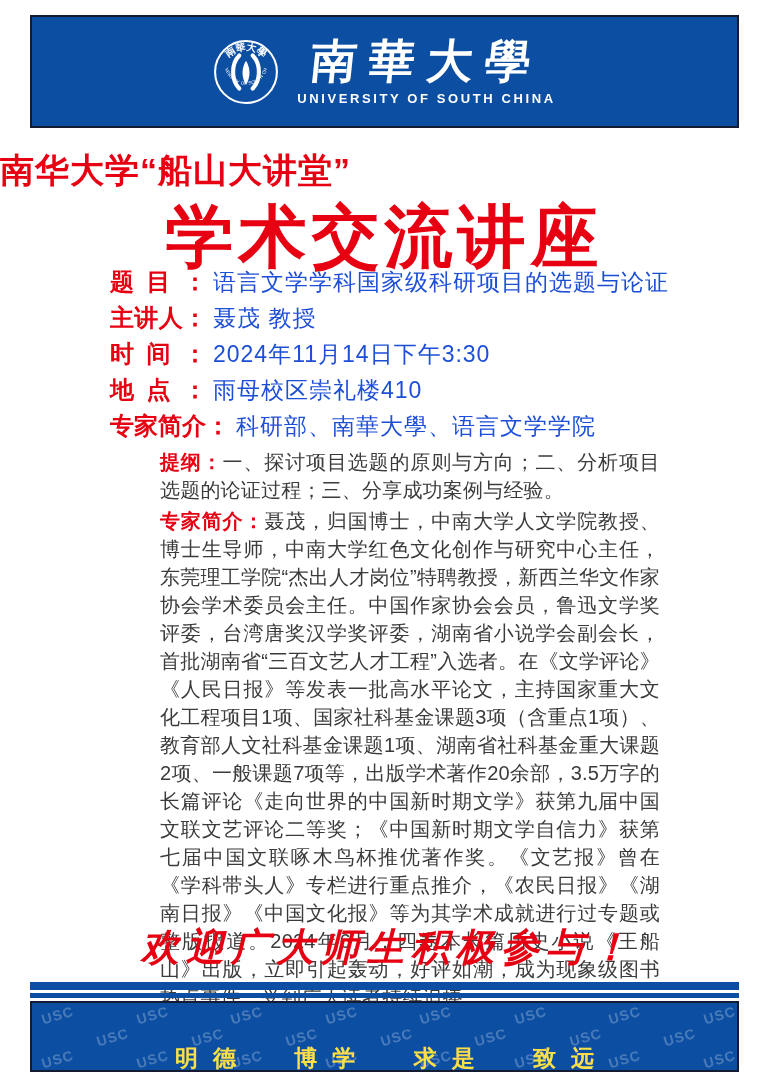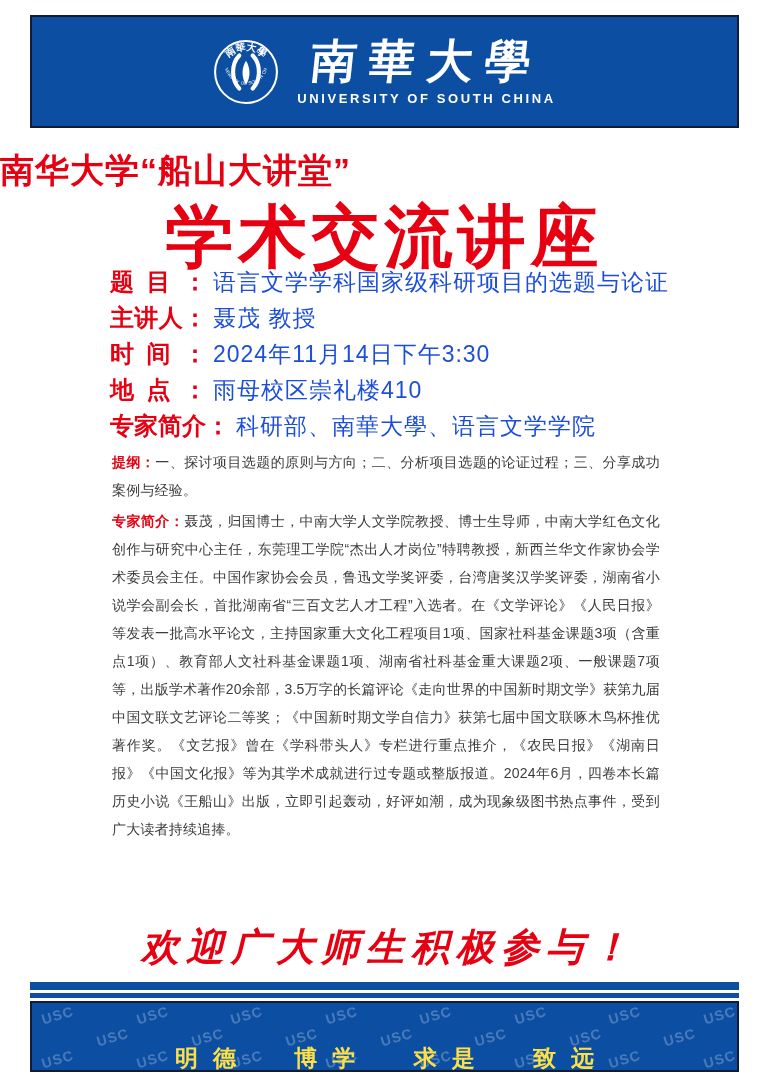--- a/index.html
+++ b/index.html
@@ -40,22 +40,22 @@
   .info-row { display:flex; align-items:center; margin-bottom:12px; line-height:24px; }
   .info-label {
     flex:0 0 97px; color:#E60012; font-weight:bold; font-size:24px;
     text-align:justify; text-align-last:justify; margin-right:6px; white-space:nowrap;
   }
   .info-value { color:#1d4ed8; font-size:23px; letter-spacing:1px; white-space:nowrap; }
 
   
   .paras { position:absolute; left:112px; top:448px; width:548px; }
   .para {
-    color:#3b3b3b; font-size:14px; line-height:28px; letter-spacing:0.2px;
-    text-align:justify; margin-bottom:3px;
+    color:#3b3b3b; font-size:20px; line-height:28px; letter-spacing:0.2px;
+    text-align:justify; margin-bottom:3px;margin-left:48px;
   }
   .para-label { color:#E60012; font-weight:bold; }
 
   
   .welcome {
     position:absolute; left:0; right:0; top:922px; text-align:center;
     color:#E60012; font-family:"DejaVu Serif","Liberation Serif",serif;
     font-size:38px; font-weight:bold; font-style:italic; letter-spacing:7px;margin-left:8px;
   }
 

